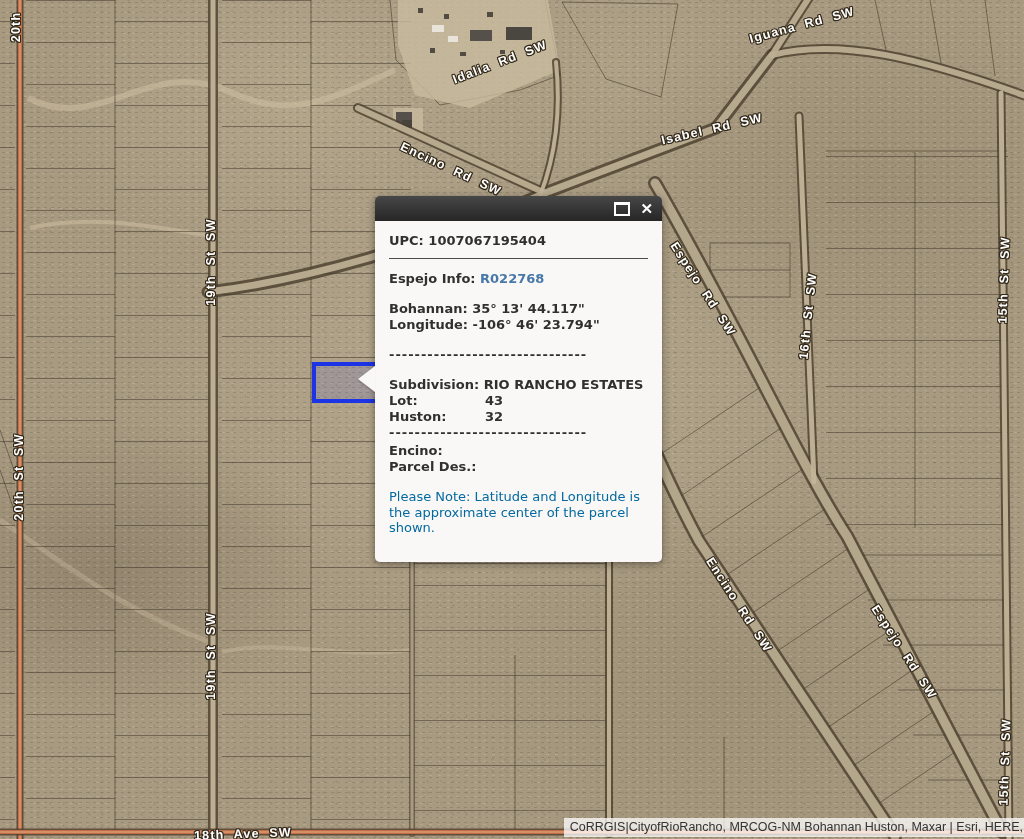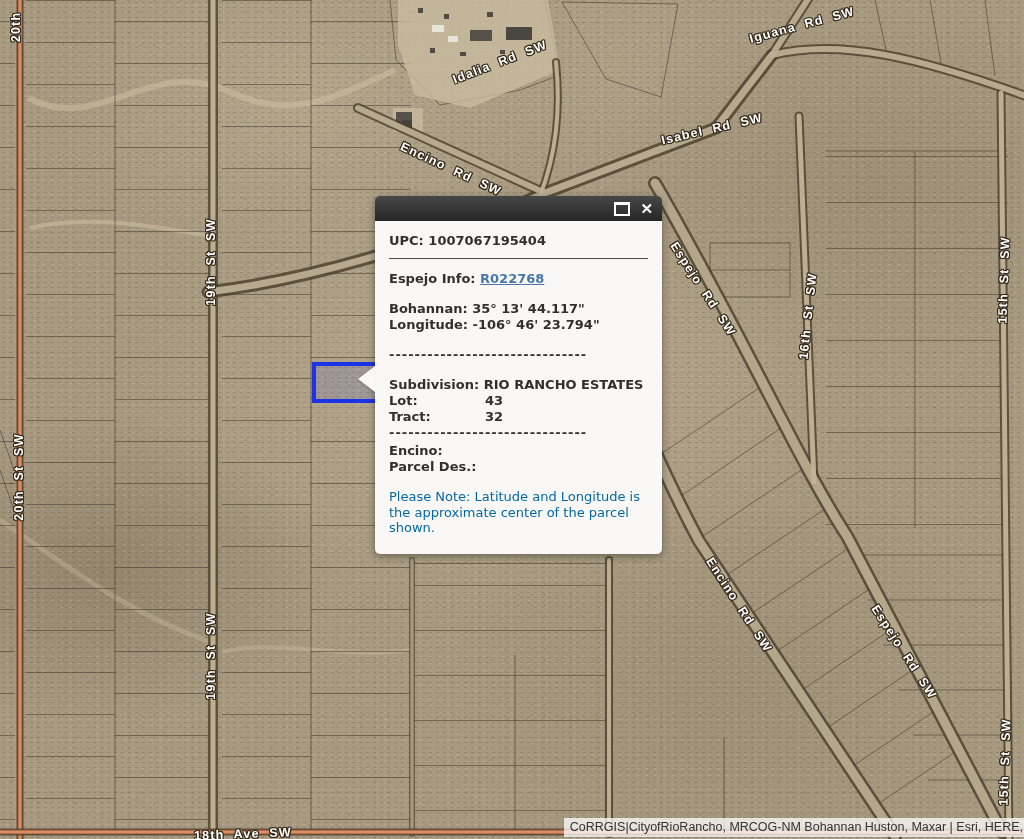--- a/index.html
+++ b/index.html
@@ -48,34 +48,34 @@
   .popup-header{
     height:25px;border-radius:5px 5px 0 0;
     background:linear-gradient(#474747,#262626);
     display:flex;align-items:center;justify-content:flex-end;gap:10px;
     padding:0 9px;
   }
   .icon-max{width:12px;height:9px;border:2px solid #fff;border-top-width:3px;display:inline-block;cursor:pointer;}
   .icon-close{color:#fff;font-weight:bold;font-size:15px;line-height:15px;cursor:pointer;}
   .popup-body{
     background:#f9f8f6;border-radius:0 0 5px 5px;
-    padding:10px 14px 4px 14px;
+    padding:10px 14px 12px 14px;
     font:bold 13px/16px "DejaVu Sans","Liberation Sans",sans-serif;
     color:#303030;
   }
   .popup-arrow{
     position:absolute;left:-17px;top:170px;width:0;height:0;
     border-top:13px solid transparent;border-bottom:13px solid transparent;
     border-right:17px solid #f9f8f6;
     filter:drop-shadow(-1px 1px 1px rgba(0,0,0,.15));
   }
   .row-upc{margin:2px 0 9px;}
   .hrline{border:0;border-top:1px solid #4a4a4a;margin:0 0 12px;}
   .row-acct{margin:0 0 14px;}
-  .acct-link{color:#4878a8;text-decoration:underline;cursor:pointer;}
+  .acct-link{color:#4878a8;cursor:pointer;}
   .row-lat{margin:0;}
   .row-lon{margin:0 0 14px;}
   .sep{margin:0 0 14px;letter-spacing:1px;overflow:hidden;white-space:nowrap;}
   .lbu{display:grid;grid-template-columns:96px 1fr;}
   .row-note{margin:14px 0 14px;font-weight:400;line-height:15.5px;color:#0369a1;}
   
   .attribution{
     position:absolute;right:-2px;bottom:2px;z-index:30;height:19px;
     background:rgba(255,255,255,.75);
     font:12.5px/19px "Liberation Sans",sans-serif;color:#323232;
@@ -268,21 +268,21 @@
       <div class="sep">-------------------------------</div>
       <div>
         <span>Subdivision:</span>
         <span>RIO RANCHO ESTATES</span>
       </div>
       <div class="lbu">
         <span>Lot:</span>
         <span>43</span>
       </div>
       <div class="lbu">
-        <span>Tract:</span>
+        <span>Huston:</span>
         <span>32</span>
       </div>
       <div class="sep" style="margin:0 0 2px">-------------------------------</div>
       <div>
         <span>Encino:</span>
         <span></span>
       </div>
       <div>
         <span>Parcel Des.:</span>
         <span></span>

